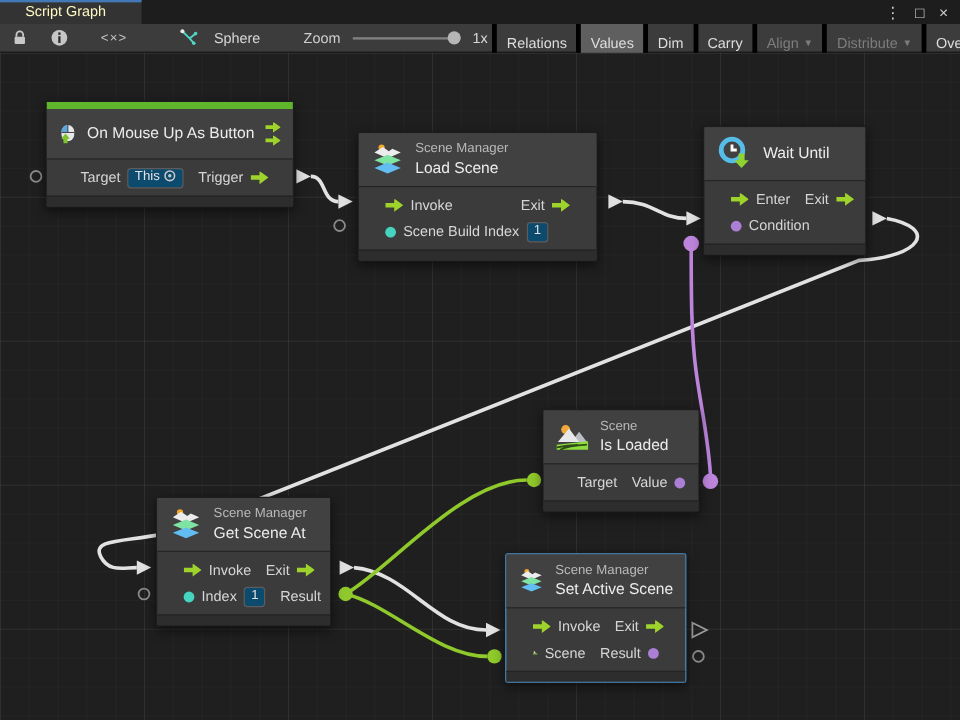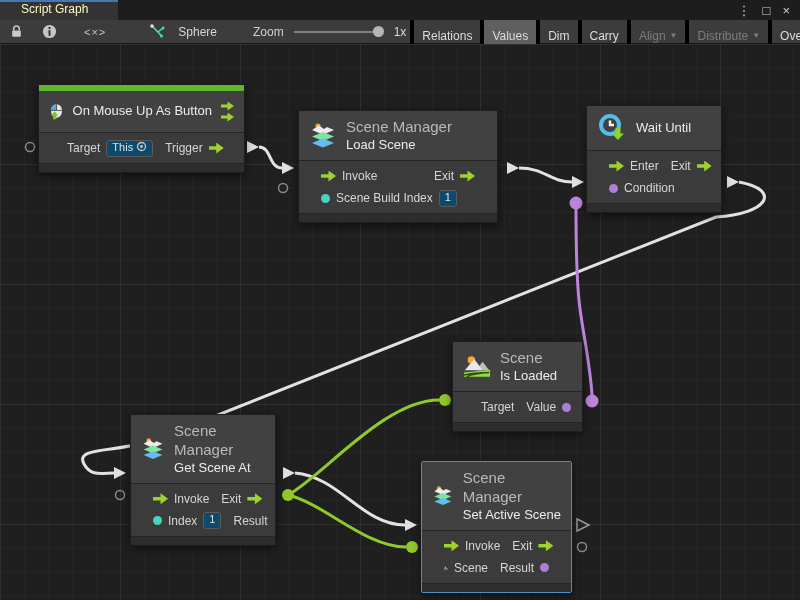--- a/index.html
+++ b/index.html
@@ -44,21 +44,21 @@
   .wire-layer { position:absolute; left:0; top:0; z-index:1; }
 
   
   .node { position:absolute; z-index:2; background:#3b3b3b; border:1px solid #1d1d1d;
     border-radius:2px; box-shadow:0 3px 9px rgba(0,0,0,0.5); }
   .node.selected { border:1px solid #4a90c8; }
   .nstrip { height:6px; background:#5fb52c; }
   .nhead { display:flex; align-items:center; gap:9px; padding:7px 10px;
     background:#414141; border-bottom:1px solid #242424; }
   .ntitles { display:flex; flex-direction:column; justify-content:center; }
-  .ncat { font-size:15px; color:#b9b9b9; line-height:1.25; }
+  .ncat { font-size:11px; color:#b9b9b9; line-height:1.25; }
   .ntitle { font-size:13px; color:#ececec; line-height:1.25; white-space:nowrap; }
   .nsub { font-size:11px; color:#b9b9b9; line-height:1.3; }
   .nbody { padding:4px 0; }
   .row { display:flex; align-items:center; height:22px; padding:0 22px; gap:6px;
     font-size:12px; color:#d6d6d6; white-space:nowrap; }
   .spacer { flex:1; }
   .nfoot { height:9px; background:#2d2d2d; border-top:1px solid #242424; }
 
   .arr { width:15px; height:11px; background:#9ed32b; flex:none;
     clip-path:polygon(0 33%,50% 33%,50% 0,100% 50%,50% 100%,50% 67%,0 67%); }

